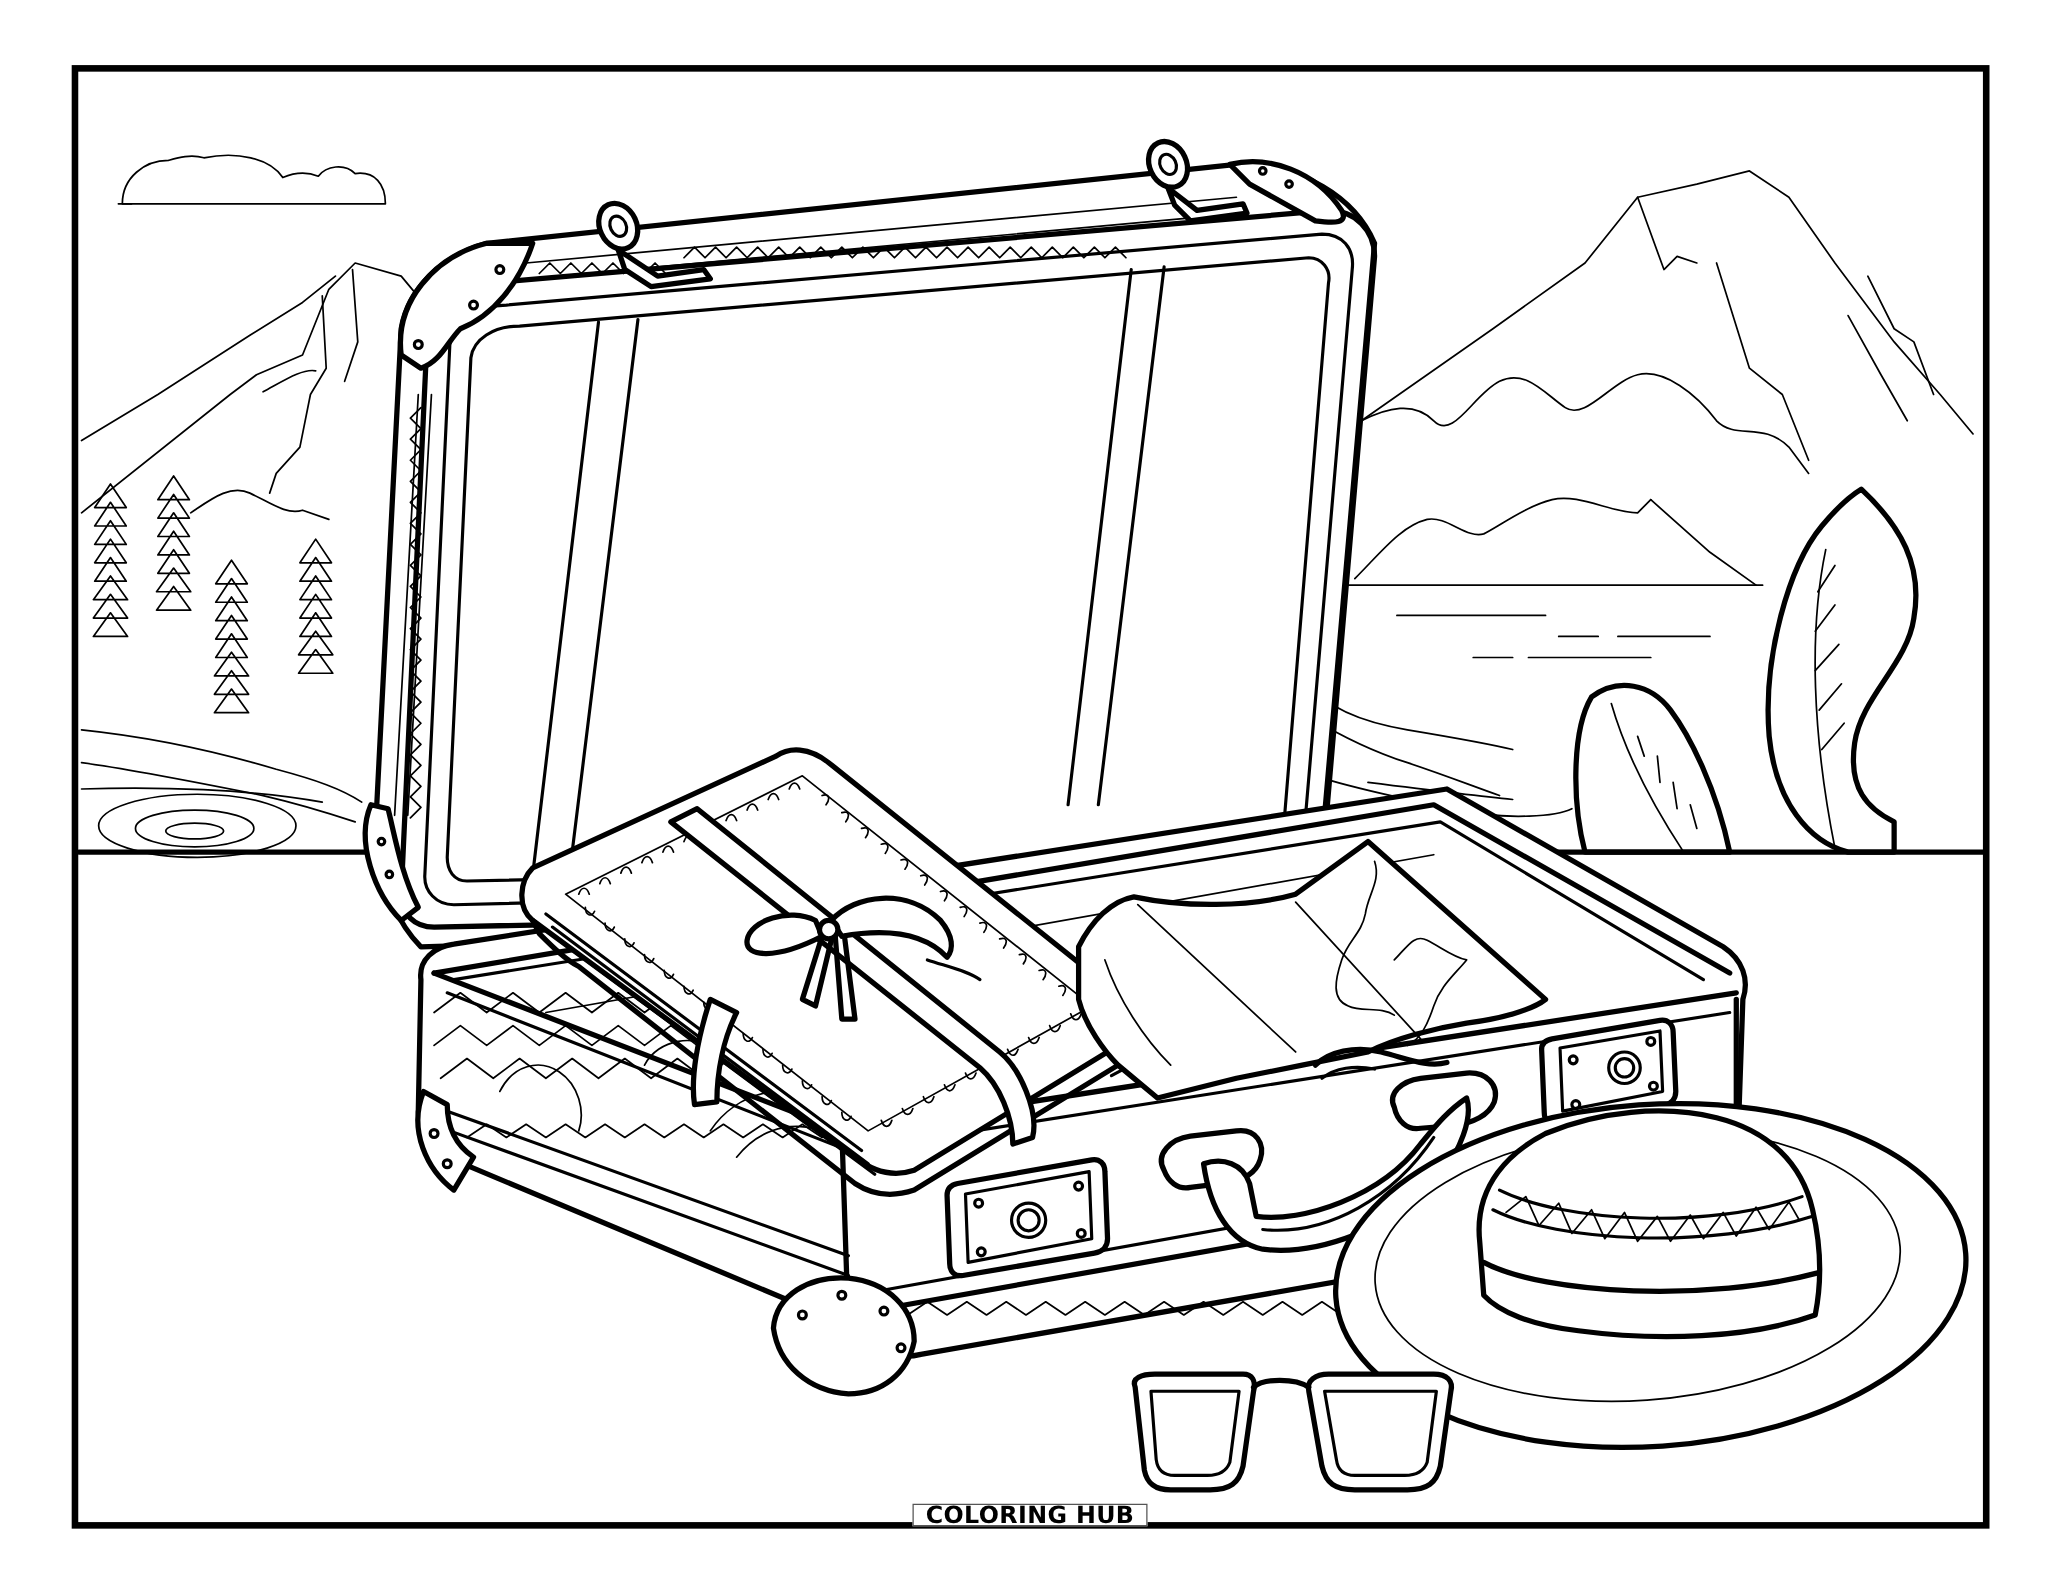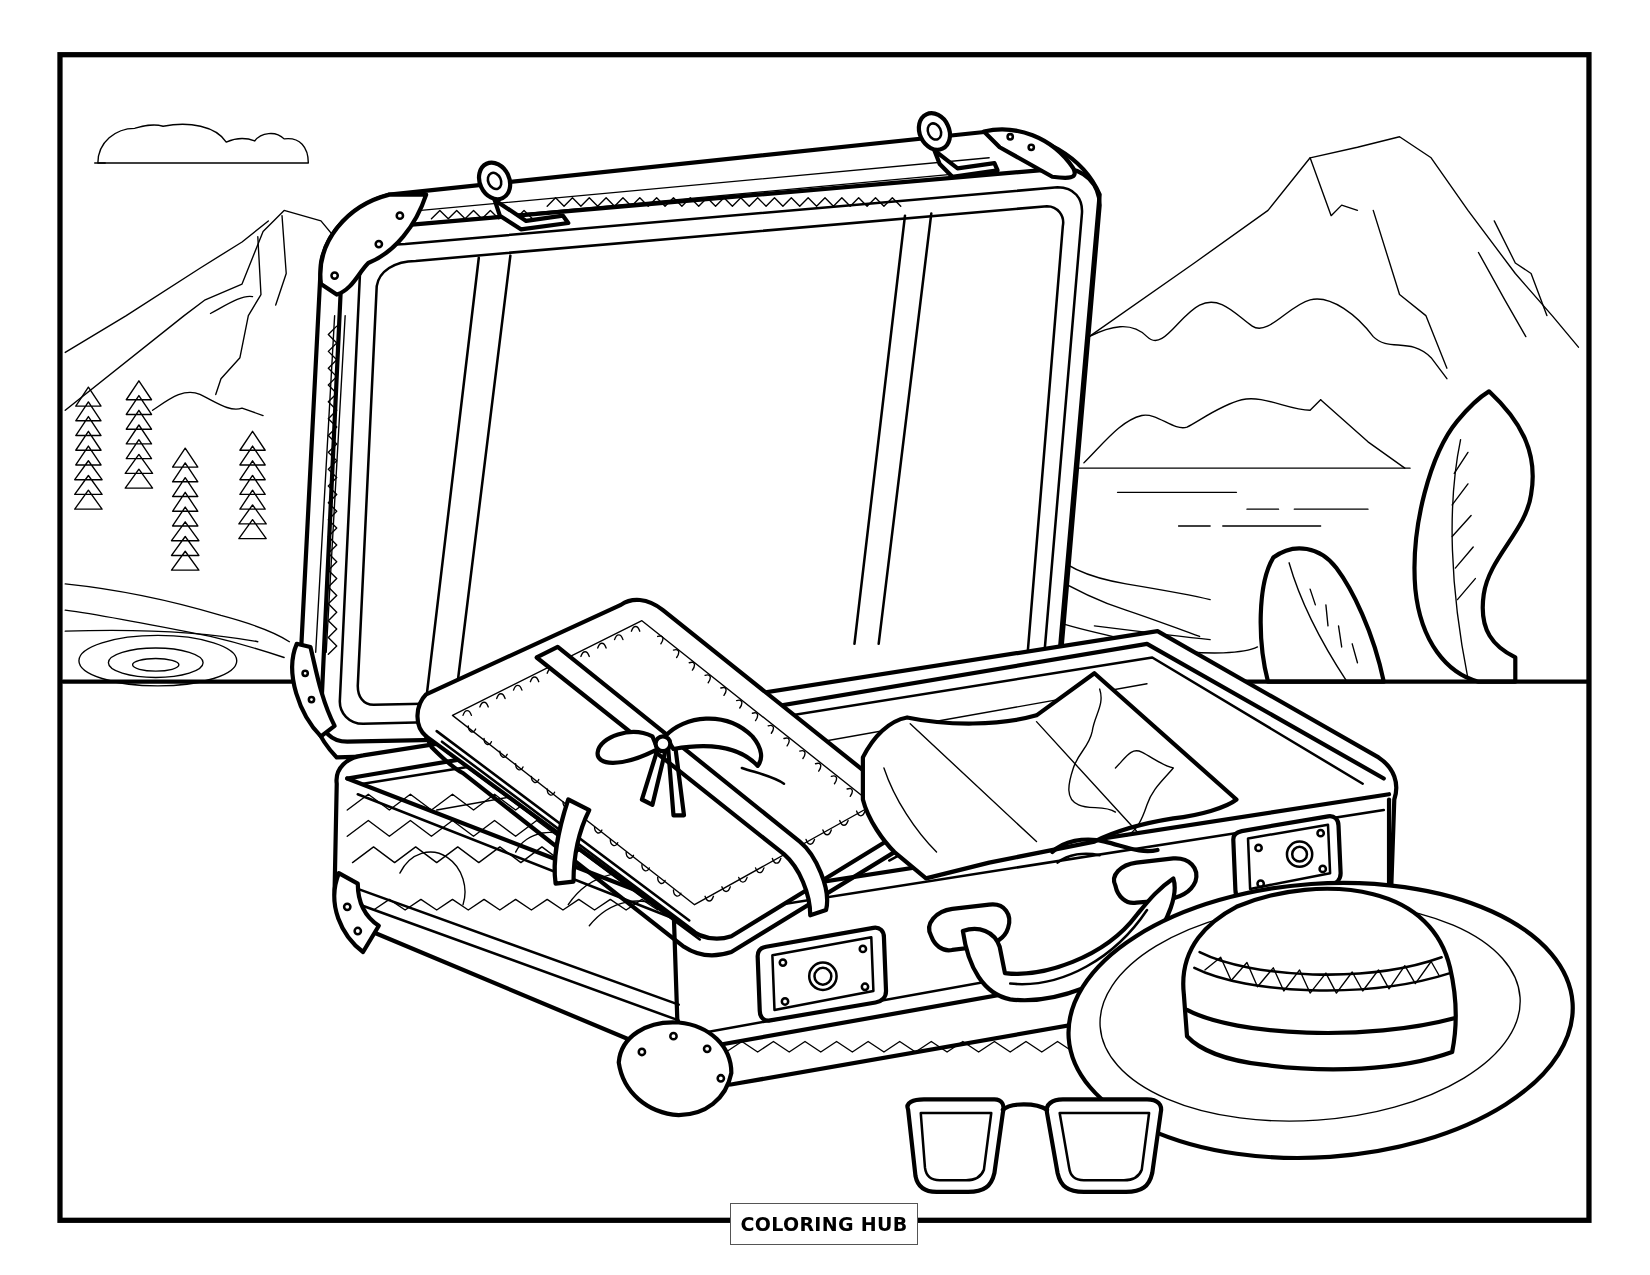--- a/index.html
+++ b/index.html
@@ -3,21 +3,21 @@
 <meta charset="utf-8">
 <style>
   html,body{margin:0;padding:0;background:#ffffff;}
   body{width:1650px;height:1275px;position:relative;overflow:hidden;font-family:"DejaVu Sans",sans-serif;}
   #page{position:absolute;left:0;top:0;width:1650px;height:1275px;background:#fff;}
   svg.art{position:absolute;left:0;top:0;width:1650px;height:1275px;}
   .thin{fill:none;stroke:#000;stroke-width:1.3;stroke-linejoin:round;stroke-linecap:round;}
   .med{fill:none;stroke:#000;stroke-width:2.4;stroke-linejoin:round;stroke-linecap:round;}
   .bold{fill:none;stroke:#000;stroke-width:4;stroke-linejoin:round;stroke-linecap:round;}
   .wfill{fill:#fff;}
-  #logo{position:absolute;left:730px;top:1203px;width:188px;height:42px;background:#fff;border:1.5px solid #555;box-sizing:border-box;
+  #logo{position:absolute;left:730px;top:1203px;width:188px;height:18px;background:#fff;border:1.5px solid #555;box-sizing:border-box;
         display:flex;align-items:center;justify-content:center;}
   #logo span{font-family:"DejaVu Sans",sans-serif;font-weight:bold;font-size:19px;letter-spacing:0.3px;color:#000;white-space:nowrap;}
 </style>
 </head>
 <body>
 
 <div id="page">
 <svg class="art" viewBox="0 0 1568 1212" preserveAspectRatio="none">
 
   <g>

